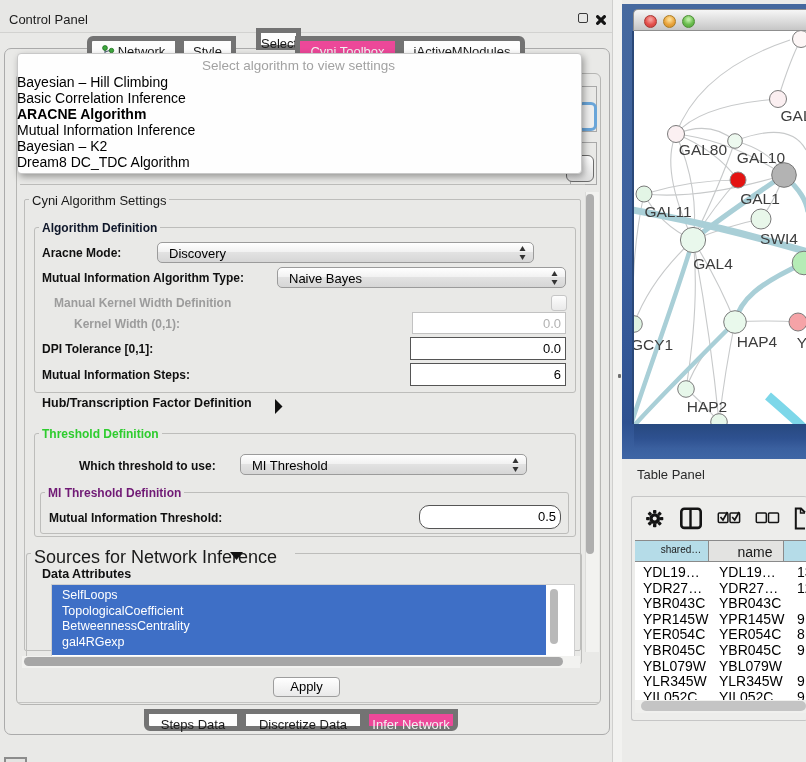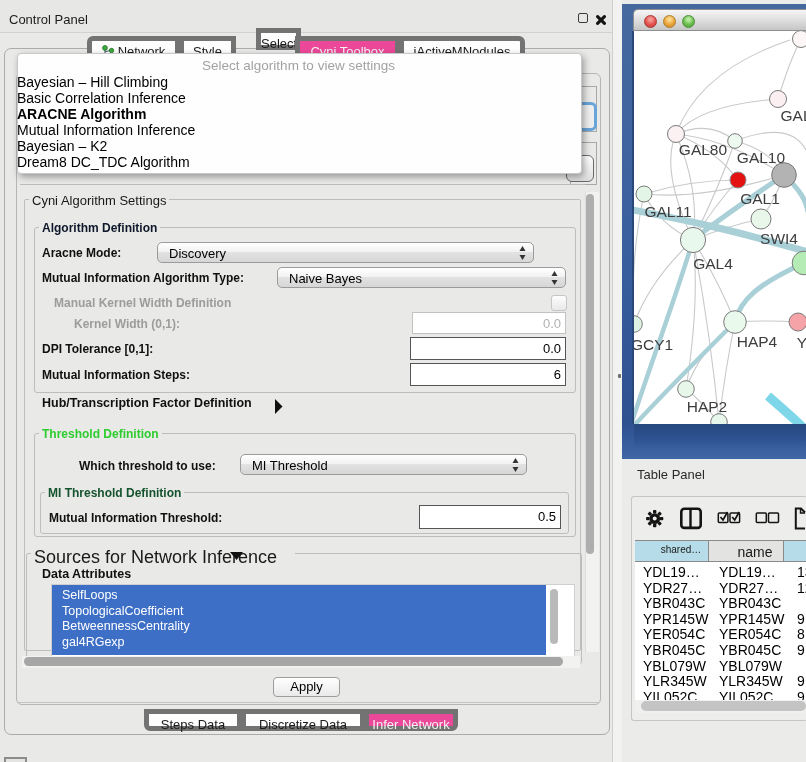--- a/index.html
+++ b/index.html
@@ -102,23 +102,23 @@
 <div class="lbl" style="left:79px;top:459px;">Which threshold to use:</div>
 <div class="combo" style="left:240px;top:454px;width:287px;">
   <span class="ct">MI Threshold</span>
   <svg class="ar" viewBox="0 0 7 14">
       <path d="M3.5 0 L6.5 5 L0.5 5 Z" fill="#333"></path>
       <path d="M3.5 14 L6.5 9 L0.5 9 Z" fill="#333"></path>
     </svg>
 </div>
 
 <div class="fs" style="left:40px;top:492px;width:527px;height:40px;"></div>
-<div class="leg b" style="left:45px;top:486px;color:#14532d;">MI Threshold Definition</div>
+<div class="leg b" style="left:45px;top:486px;color:#701a75;">MI Threshold Definition</div>
 <div class="lbl" style="left:49px;top:511px;">Mutual Information Threshold:</div>
-<div class="tf" style="left:419px;top:505px;width:142px;height:24px;">0.5</div>
+<div class="tf" style="left:419px;top:505px;width:142px;height:24px;border-radius:10px;">0.5</div>
 
 <div class="fs" style="left:26px;top:553px;width:554px;height:110px;border-bottom:none;"></div>
 <div class="leg" style="left:31px;top:547px;color:#1a1a1a;font-size:18px;">Sources for Network Inference&nbsp;&nbsp;&nbsp;</div>
 <svg class="abs" style="left:230px;top:551px;" width="13" height="10" viewBox="0 0 13 10">
     <path d="M0 1 L13 1 L6.5 9 Z" fill="#111"></path>
   </svg>
 <div class="lbl" style="left:42px;top:567px;font-size:12.5px;">Data Attributes</div>
 
 <div class="abs" style="left:51px;top:584px;width:522px;height:72px;background:#ffffff;border:1px solid #cfcfcf;"></div>
 <div class="abs" style="left:52px;top:585px;width:494px;height:70px;background:#3e6fc6;"></div>

